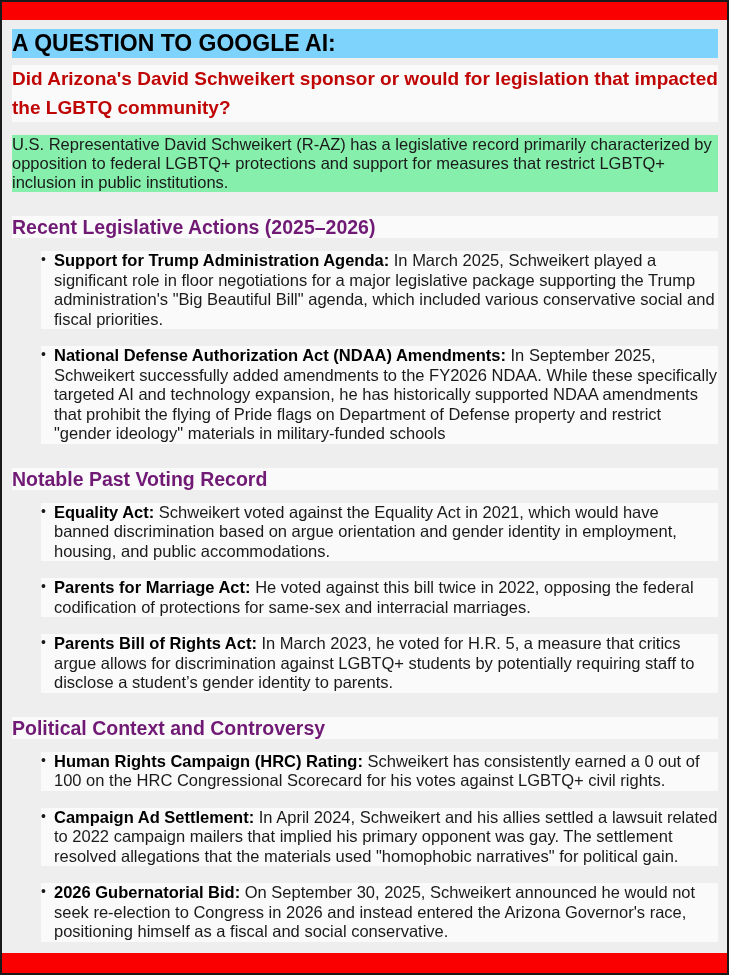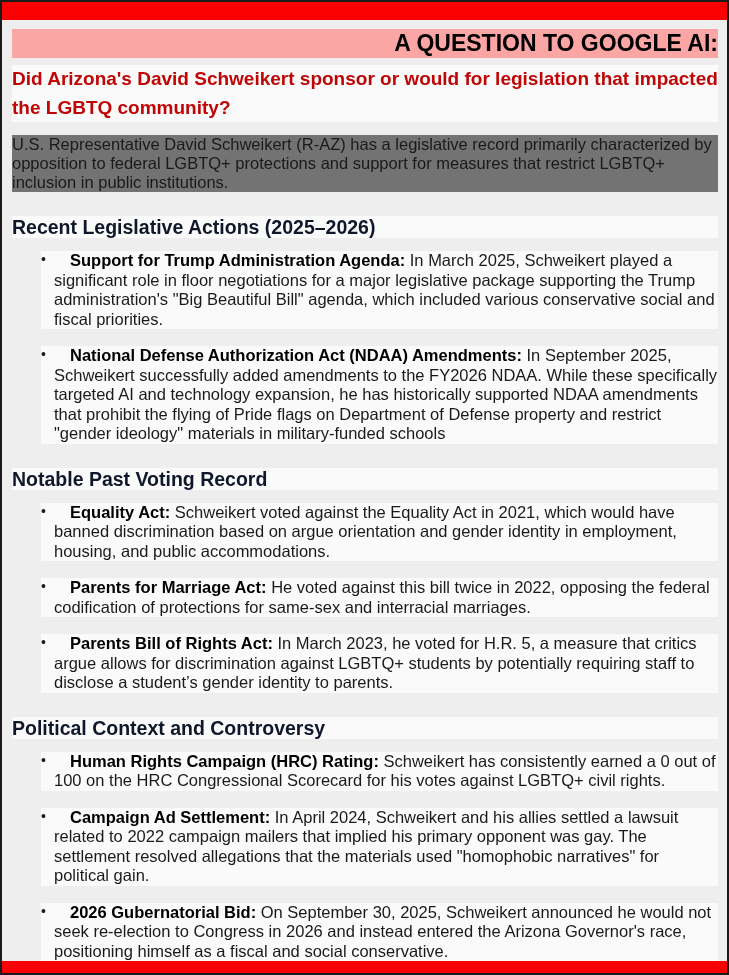--- a/index.html
+++ b/index.html
@@ -25,46 +25,46 @@
   }
   .red-bar.top { height: 18px; }
   .red-bar.bottom { height: 20px; margin-top: auto; }
   .content {
     flex: none;
     padding: 0 9px 0 10px;
     color: #1a1a1a;
   }
   .main-title {
     margin: 9px 0 0 0;
-    text-align: right;
+    text-align: left;
     font-size: 23px;
     font-weight: 700;
     color: #000000;
     line-height: 29px;
-    background: #fca5a5;
+    background: #7dd3fc;
   }
   .question {
     margin: 7px 0 0 0;
     font-size: 19px;
     font-weight: 700;
     color: #c00505;
     line-height: 28.5px;
     background: #fafafa;
   }
   .intro {
     margin: 13px 0 0 0;
     font-size: 16.5px;
     line-height: 19px;
-    background: #737373;
+    background: #86efac;
   }
   .section-heading {
     margin: 24px 0 0 0;
     font-size: 19.5px;
     font-weight: 700;
-    color: #0f172a;
+    color: #701a75;
     line-height: 22px;
     background: #fafafa;
   }
   ul.bullet-list {
     list-style: none;
     margin: 13px 0 0 0;
     padding: 0 0 0 29px;
   }
   ul.bullet-list li {
     position: relative;
@@ -75,21 +75,21 @@
     background: #fafafa;
   }
   ul.bullet-list li:last-child { margin-bottom: 0; }
   .bullet-dot {
     position: absolute;
     left: 0;
     top: -1px;
     font-size: 14px;
     color: #1a1a1a;
   }
-  .bullet-label { font-weight: 700; color: #000000; margin-left: 16px; }
+  .bullet-label { font-weight: 700; color: #000000; }
 </style>
 </head>
 <body>
 
 <div class="page">
   <div class="red-bar top"></div>
 
   <div class="content">
     <h1 class="main-title">A QUESTION TO GOOGLE AI:</h1>
 

